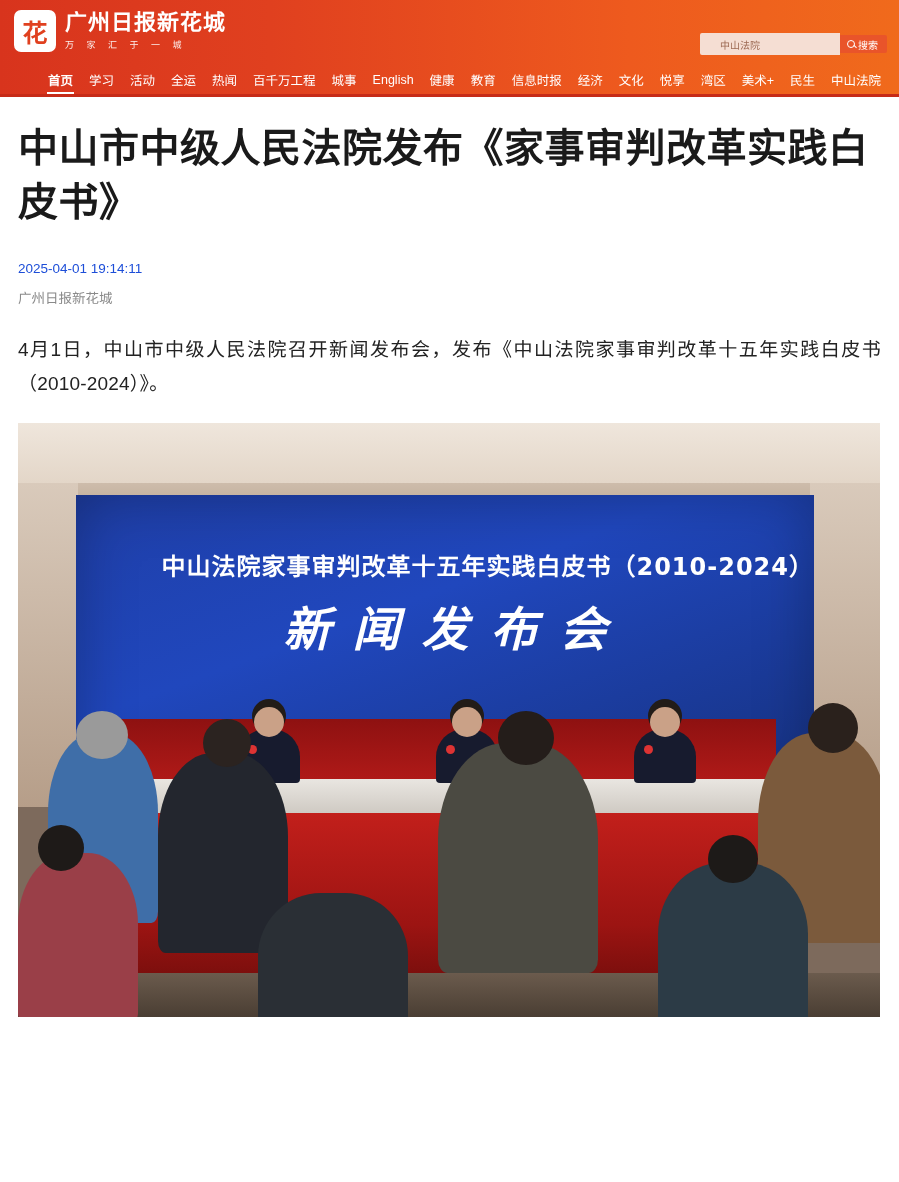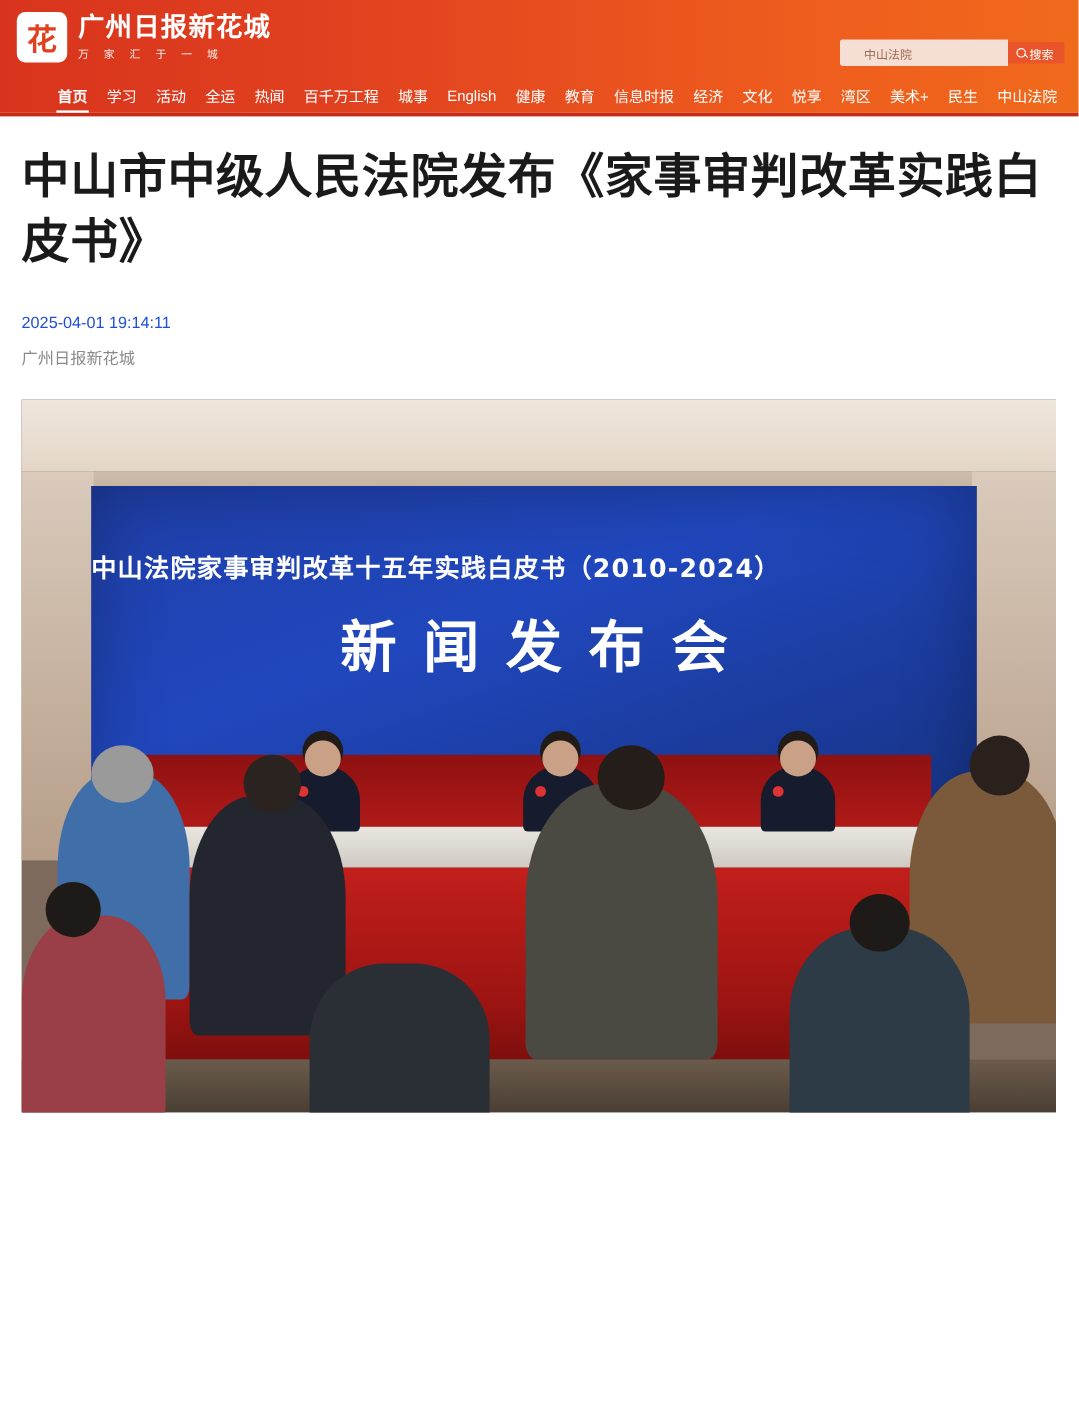--- a/index.html
+++ b/index.html
@@ -211,37 +211,38 @@
   }
   .ph-screen {
     position: absolute;
     left: 58px; top: 72px; right: 66px; height: 300px;
     background: linear-gradient(160deg,#1f3fa8 0%, #2047bd 40%, #16317f 100%);
     box-shadow: inset 0 0 60px rgba(0,0,0,.28);
   }
   .ph-screen .line1 {
     position: absolute;
     top: 52px; left: 0; right: 0;
-    text-align: left;
+    text-align: right;
     color: #ffffff;
-    font-size: 21px;
+    font-size: 24px;
     font-weight: bold;
     letter-spacing: 1px;
     font-family: "DejaVu Sans", sans-serif;
   }
   .ph-screen .line2 {
     position: absolute;
     top: 96px; left: 0; right: 0;
     text-align: center;
     color: #ffffff;
     font-size: 47px;
     font-weight: bold;
     letter-spacing: 22px;
     text-indent: 22px;
     font-family: "DejaVu Sans", sans-serif;
+    font-style: italic;
   }
   .ph-stage {
     position: absolute;
     left: 96px; right: 104px; top: 296px; height: 62px;
     background: linear-gradient(180deg,#8e1111,#b01a18);
   }
   .ph-table {
     position: absolute;
     left: 96px; right: 104px; top: 356px; height: 34px;
     background: linear-gradient(180deg,#e9e6e1,#cfcac3);
@@ -334,20 +335,21 @@
     <div class="nav-item">美术+</div>
     <div class="nav-item">民生</div>
     <div class="nav-item">中山法院</div>
   </div>
 
   <div class="article">
     <h1 class="article-title">中山市中级人民法院发布《家事审判改革实践白皮书》</h1>
     <div class="meta-time">2025-04-01 19:14:11</div>
     <div class="meta-source">广州日报新花城</div>
 
+    <p class="para">4月1日，中山市中级人民法院召开新闻发布会，发布《中山法院家事审判改革十五年实践白皮书（2010-2024）》。</p>
 
     <div class="photo">
       <div class="ph-wall"></div>
       <div class="ph-wall2"></div>
       <div class="ph-sidewall-l"></div>
       <div class="ph-sidewall-r"></div>
 
       <div class="ph-screen">
         <div class="line1">中山法院家事审判改革十五年实践白皮书（2010-2024）</div>
         <div class="line2">新闻发布会</div>

